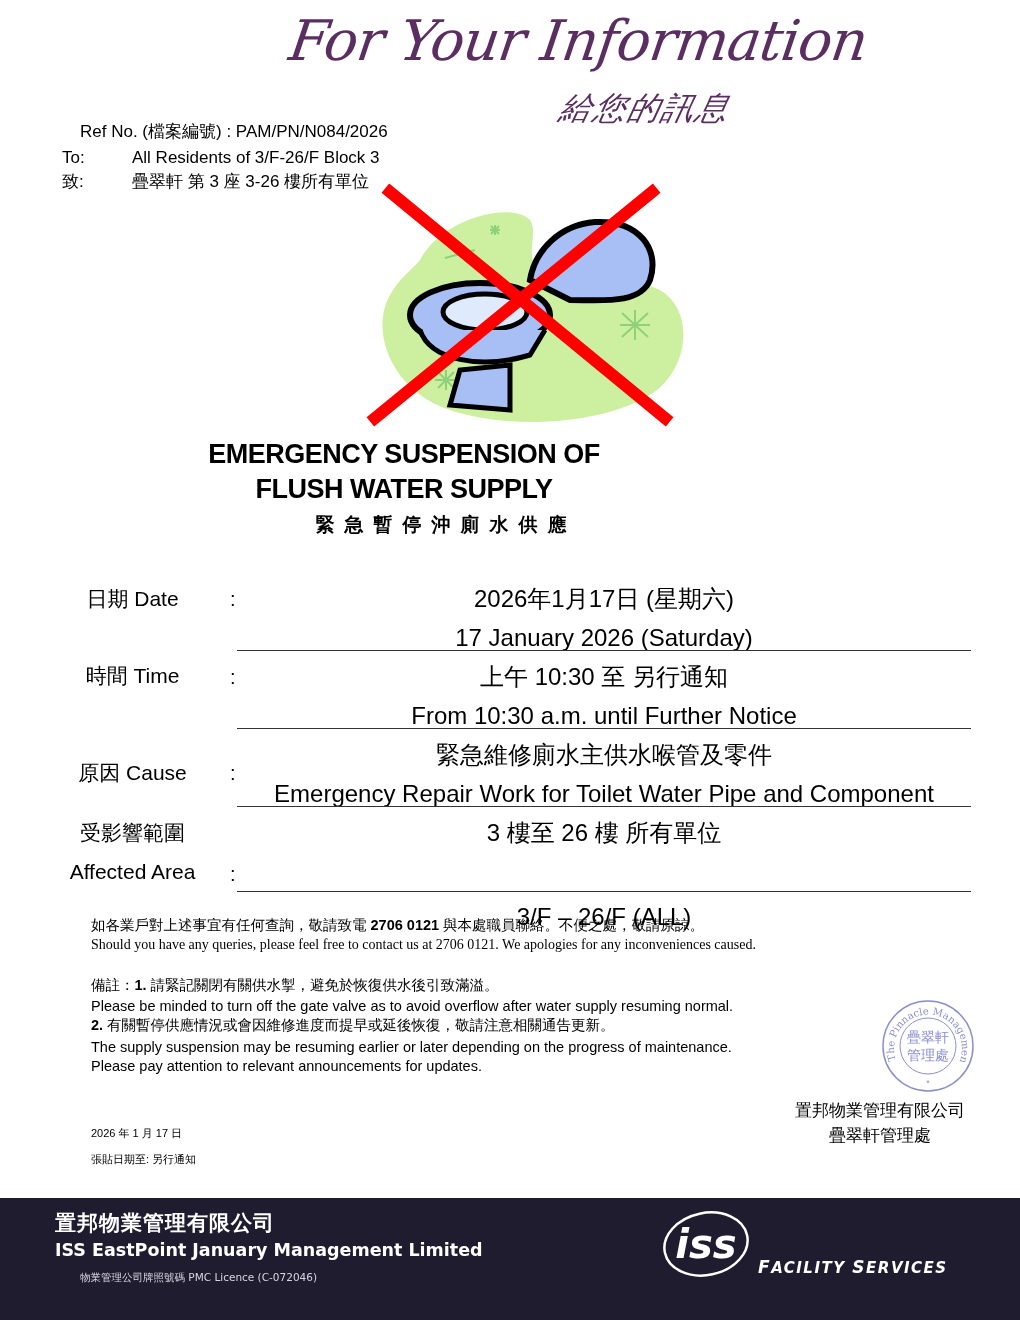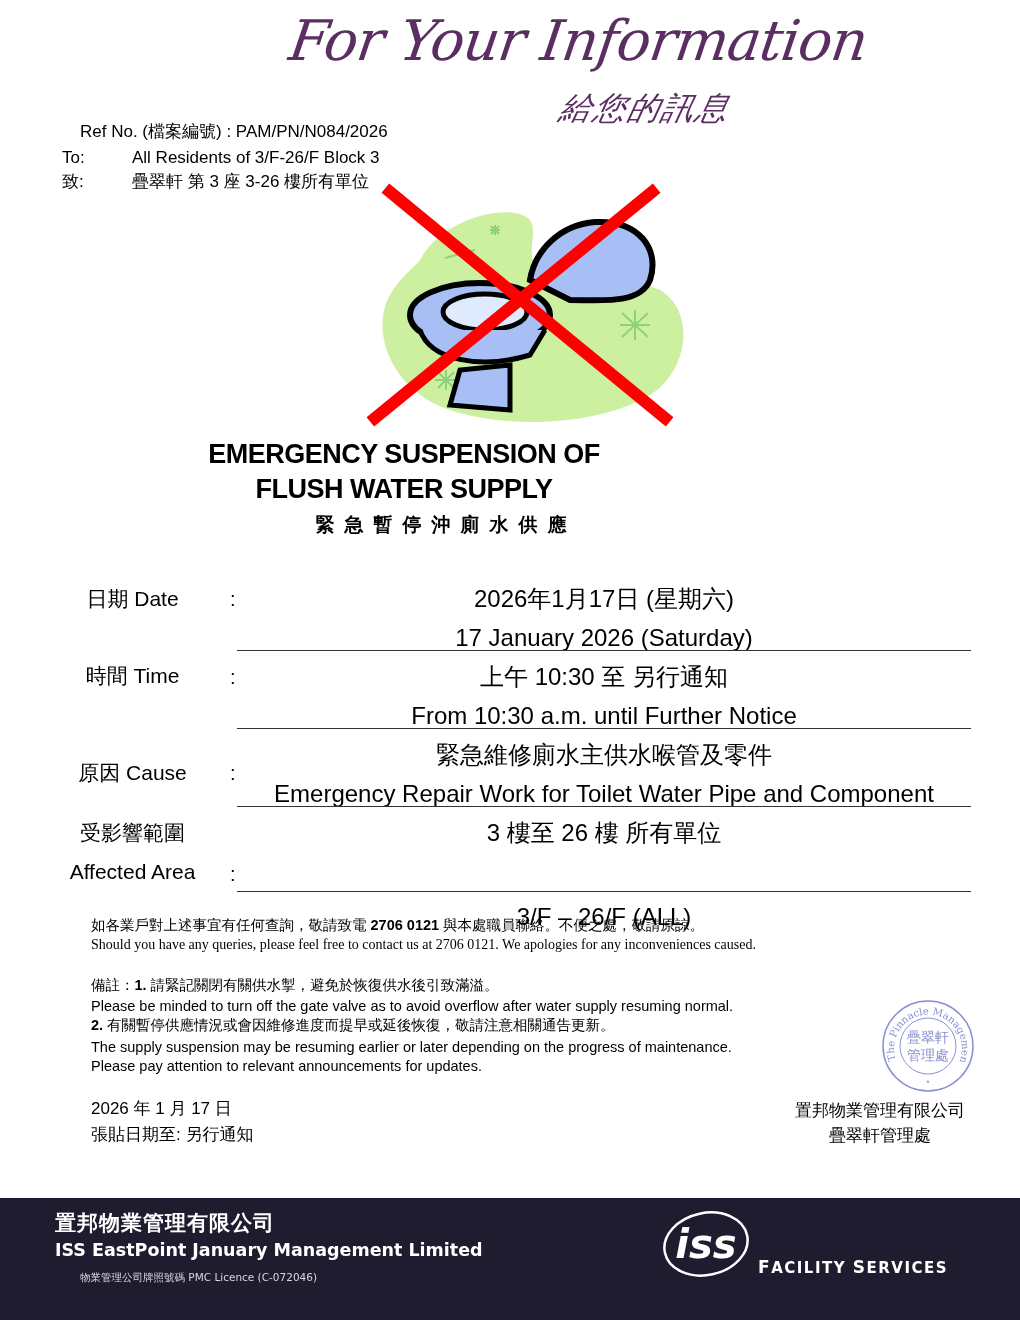--- a/index.html
+++ b/index.html
@@ -38,32 +38,32 @@
   
   .lab { left: 60px; font-size: 21px; line-height: 28px; white-space: nowrap; text-align: center; width: 145px; }
   .colon { left: 230px; font-size: 20px; line-height: 28px; }
   .val { left: 237px; width: 734px; text-align: center; font-size: 24px; line-height: 28px; white-space: nowrap; }
   .rule { left: 237px; width: 734px; height: 0; border-top: 1.5px solid #333; }
 
   .notes { font-size: 14.5px; line-height: 20px; white-space: nowrap; left: 91px; }
   .notes.serif { font-family: "Liberation Serif", "DejaVu Serif", serif; font-size: 14px; }
   .b { font-weight: bold; }
 
-  .bottom-date { left: 91px; font-size: 17px; line-height: 24px; white-space: nowrap; }
+  .bottom-date { left: 91px; font-size: 11px; line-height: 24px; white-space: nowrap; margin-top: 24px; }
   .sign { left: 760px; width: 240px; text-align: center; font-size: 17px; line-height: 24px; white-space: nowrap; }
 
   .stamp { left: 880px; top: 998px; width: 96px; height: 96px; }
 
   
   .footer { left: 0; top: 1198px; width: 1020px; height: 122px; background: #201c30; }
   .f-zh { left: 55px; top: 1209px; color: #fff; font-weight: bold; font-size: 21px; line-height: 28px; letter-spacing: 1px; }
   .f-en { left: 55px; top: 1238px; color: #fff; font-weight: bold; font-size: 17.5px; line-height: 24px; font-family: "DejaVu Sans", sans-serif; }
   .f-lic { left: 55px; top: 1269px; color: #d8d6e0; font-size: 10.5px; line-height: 16px; font-family: "DejaVu Sans", sans-serif; margin-left: 25px; }
   .iss-logo { left: 660px; top: 1208px; width: 100px; height: 70px; }
-  .fs { left: 758px; top: 1257px; color: #fff; font-weight: bold; font-size: 15px; letter-spacing: 1.5px; font-family: "DejaVu Sans", sans-serif; white-space: nowrap; }
+  .fs { left: 758px; top: 1257px; color: #fff; font-weight: bold; font-style: italic; font-size: 15px; letter-spacing: 1.5px; font-family: "DejaVu Sans", sans-serif; white-space: nowrap; }
   .fs .big { font-size: 17px; }
 </style>
 </head>
 <body>
 
 <div class="abs fyi-en">For Your Information</div>
 <div class="abs fyi-zh">給您的訊息</div>
 
 <div class="abs ref">
   <span>Ref No. (檔案編號) :</span>

